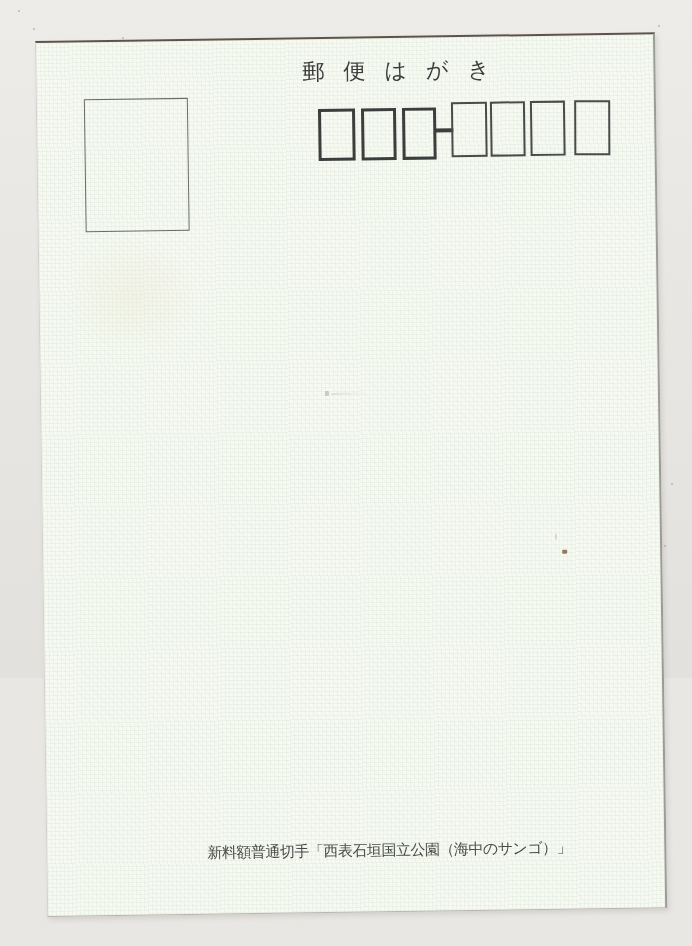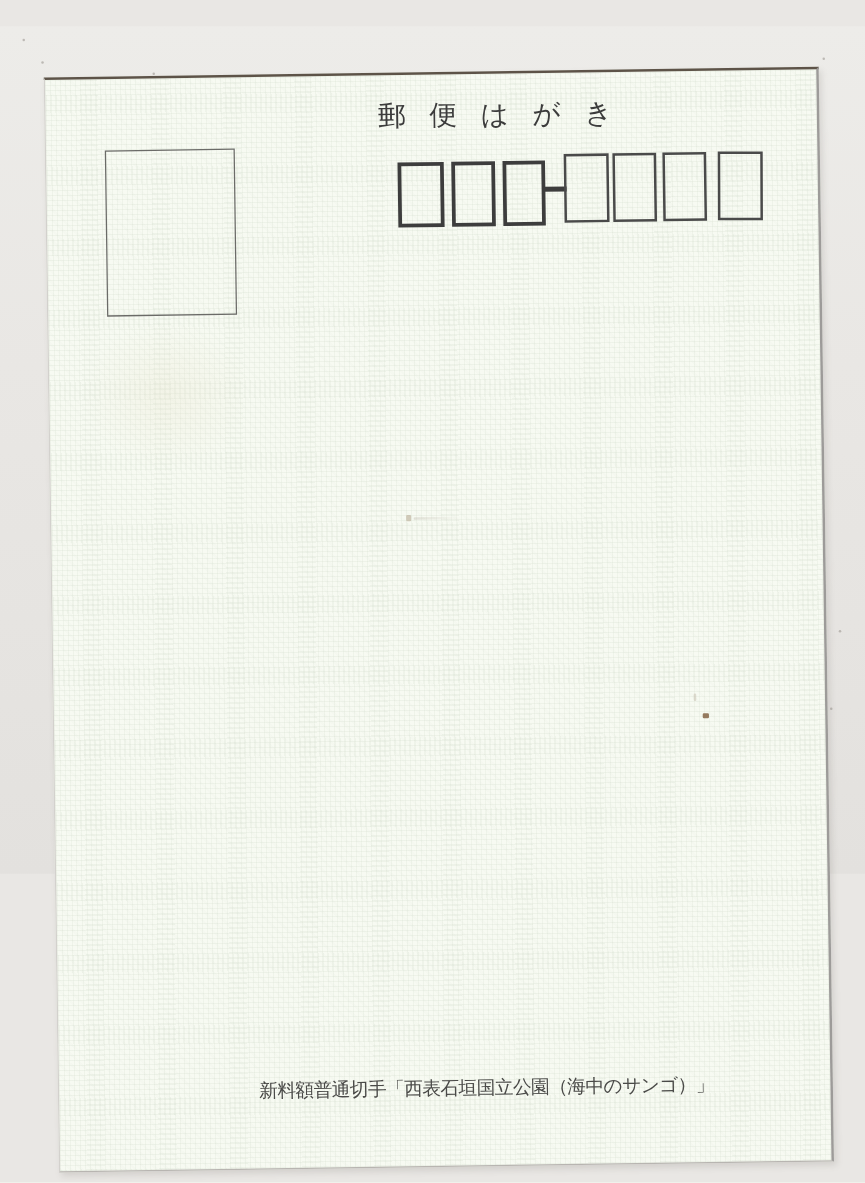--- a/index.html
+++ b/index.html
@@ -16,21 +16,20 @@
   html, body { width: 692px; height: 946px; overflow: hidden; }
   body {
     font-family: "Liberation Sans", "DejaVu Sans", sans-serif;
     background: var(--background);
   }
   .scene {
     position: relative;
     width: 692px;
     height: 678px;
     background: linear-gradient(180deg, #edecE9 0%, #e9e7e4 40%, #e3e1de 100%);
-    margin-top: 21px;
   }
   .dust {
     position: absolute;
     border-radius: 50%;
     background: #a8a49e;
     opacity: 0.7;
   }
   .postcard {
     position: absolute;
     left: 35px;

